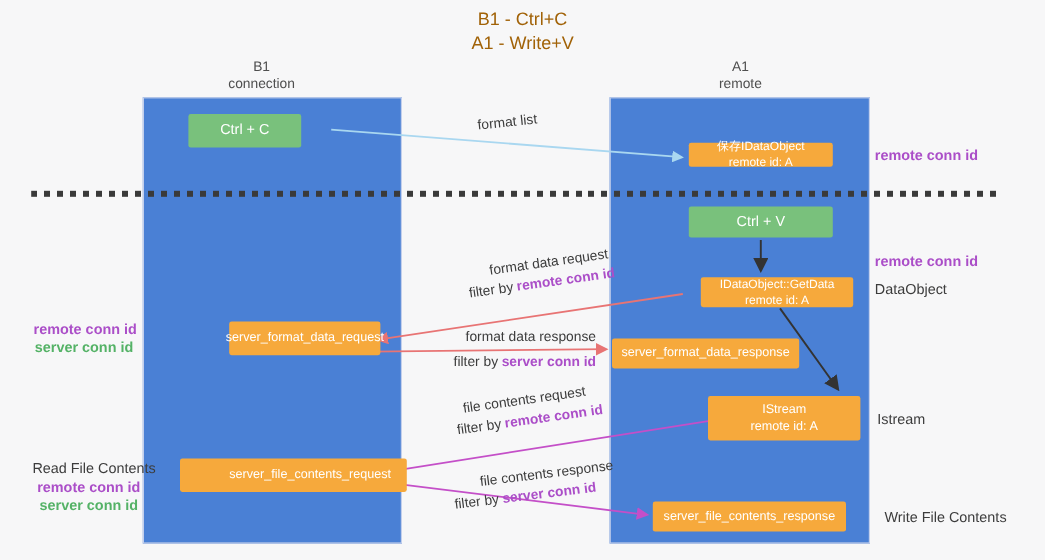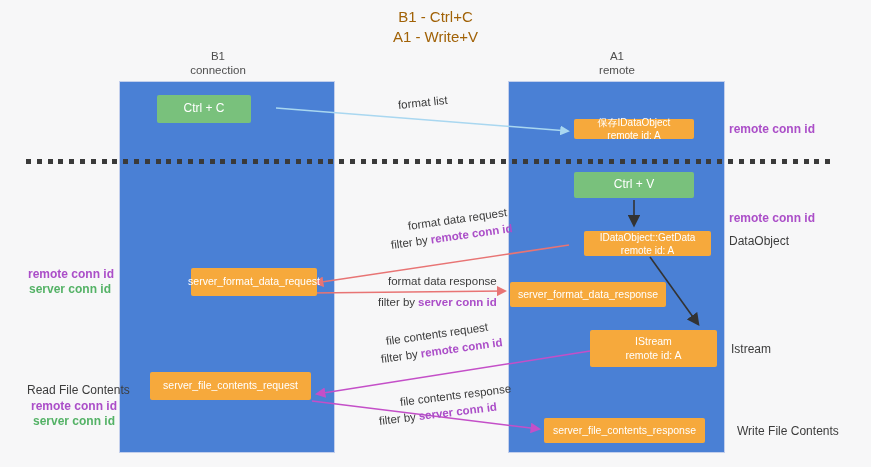--- a/index.html
+++ b/index.html
@@ -107,21 +107,21 @@
 
   <div class="node orange fs105" style="left:510px;top:282px;width:156px;height:25px;">
     <span>server_format_data_response</span>
   </div>
 
   <div class="node orange fs105" style="left:590px;top:330px;width:127px;height:37px;">
     <span>IStream</span>
     <span>remote id: A</span>
   </div>
 
-  <div class="node orange fs105" style="left:150px;top:372px;width:161px;height:28px;">
+  <div class="node orange fs105" style="left:150px;top:382px;width:161px;height:28px;padding-left:28px;">
     <span>server_file_contents_request</span>
   </div>
 
   <div class="node orange fs105" style="left:544px;top:418px;width:161px;height:25px;">
     <span>server_file_contents_response</span>
   </div>
 
   <div class="lbl rot" style="left:398px;top:99px;transform:rotate(-6deg);">format list</div>
 
   <div class="lbl rot" style="left:408px;top:220px;transform:rotate(-8deg);">format data request</div>

